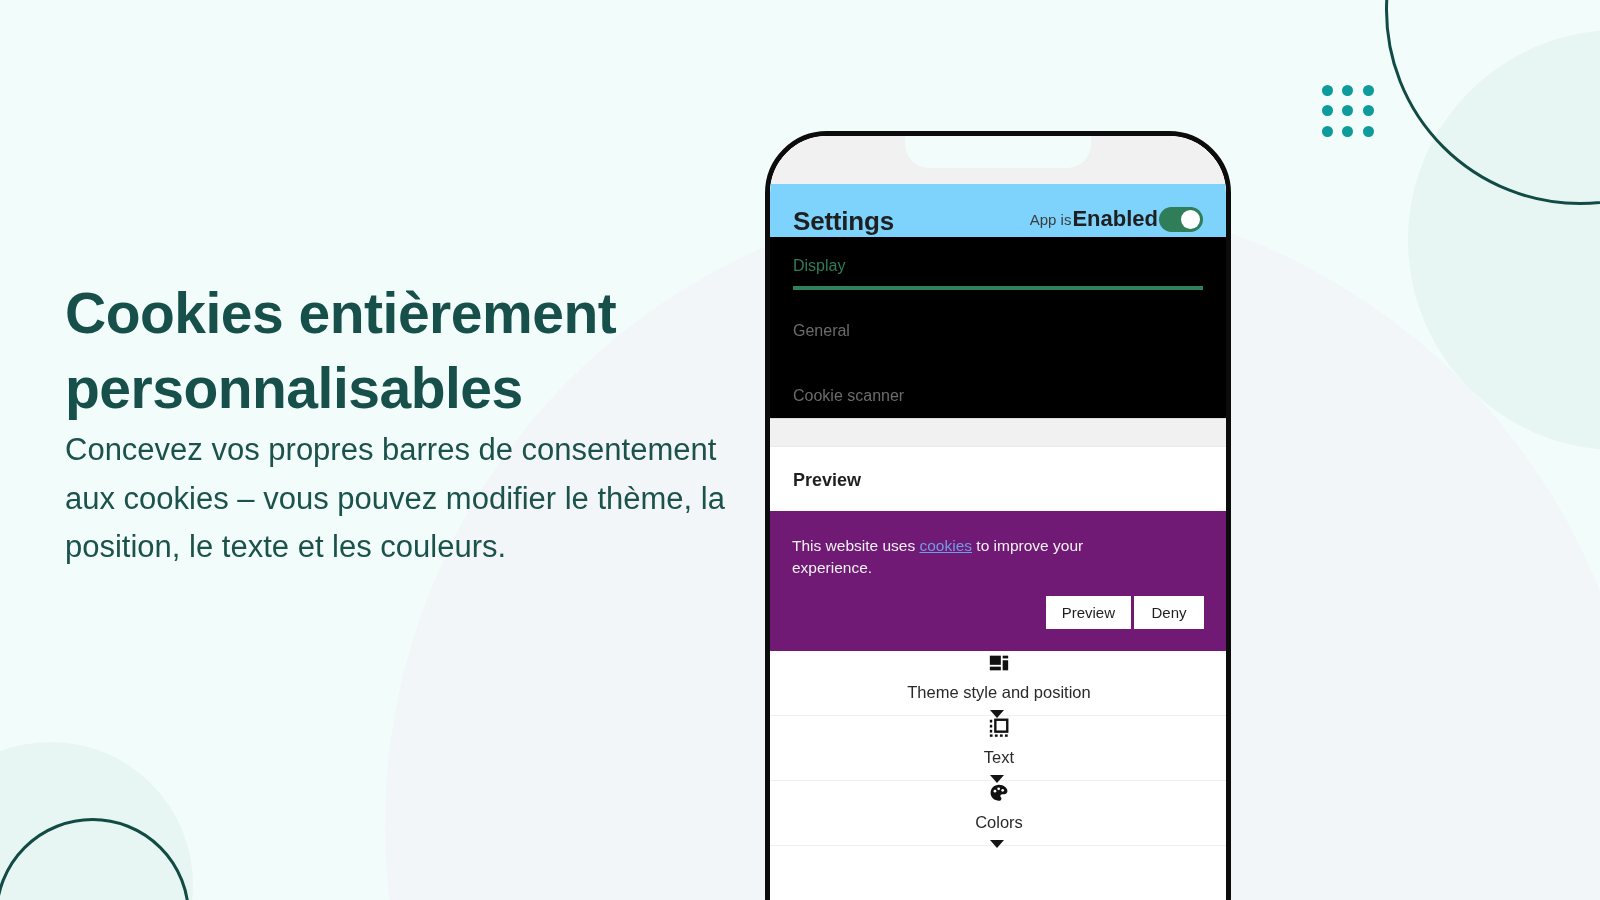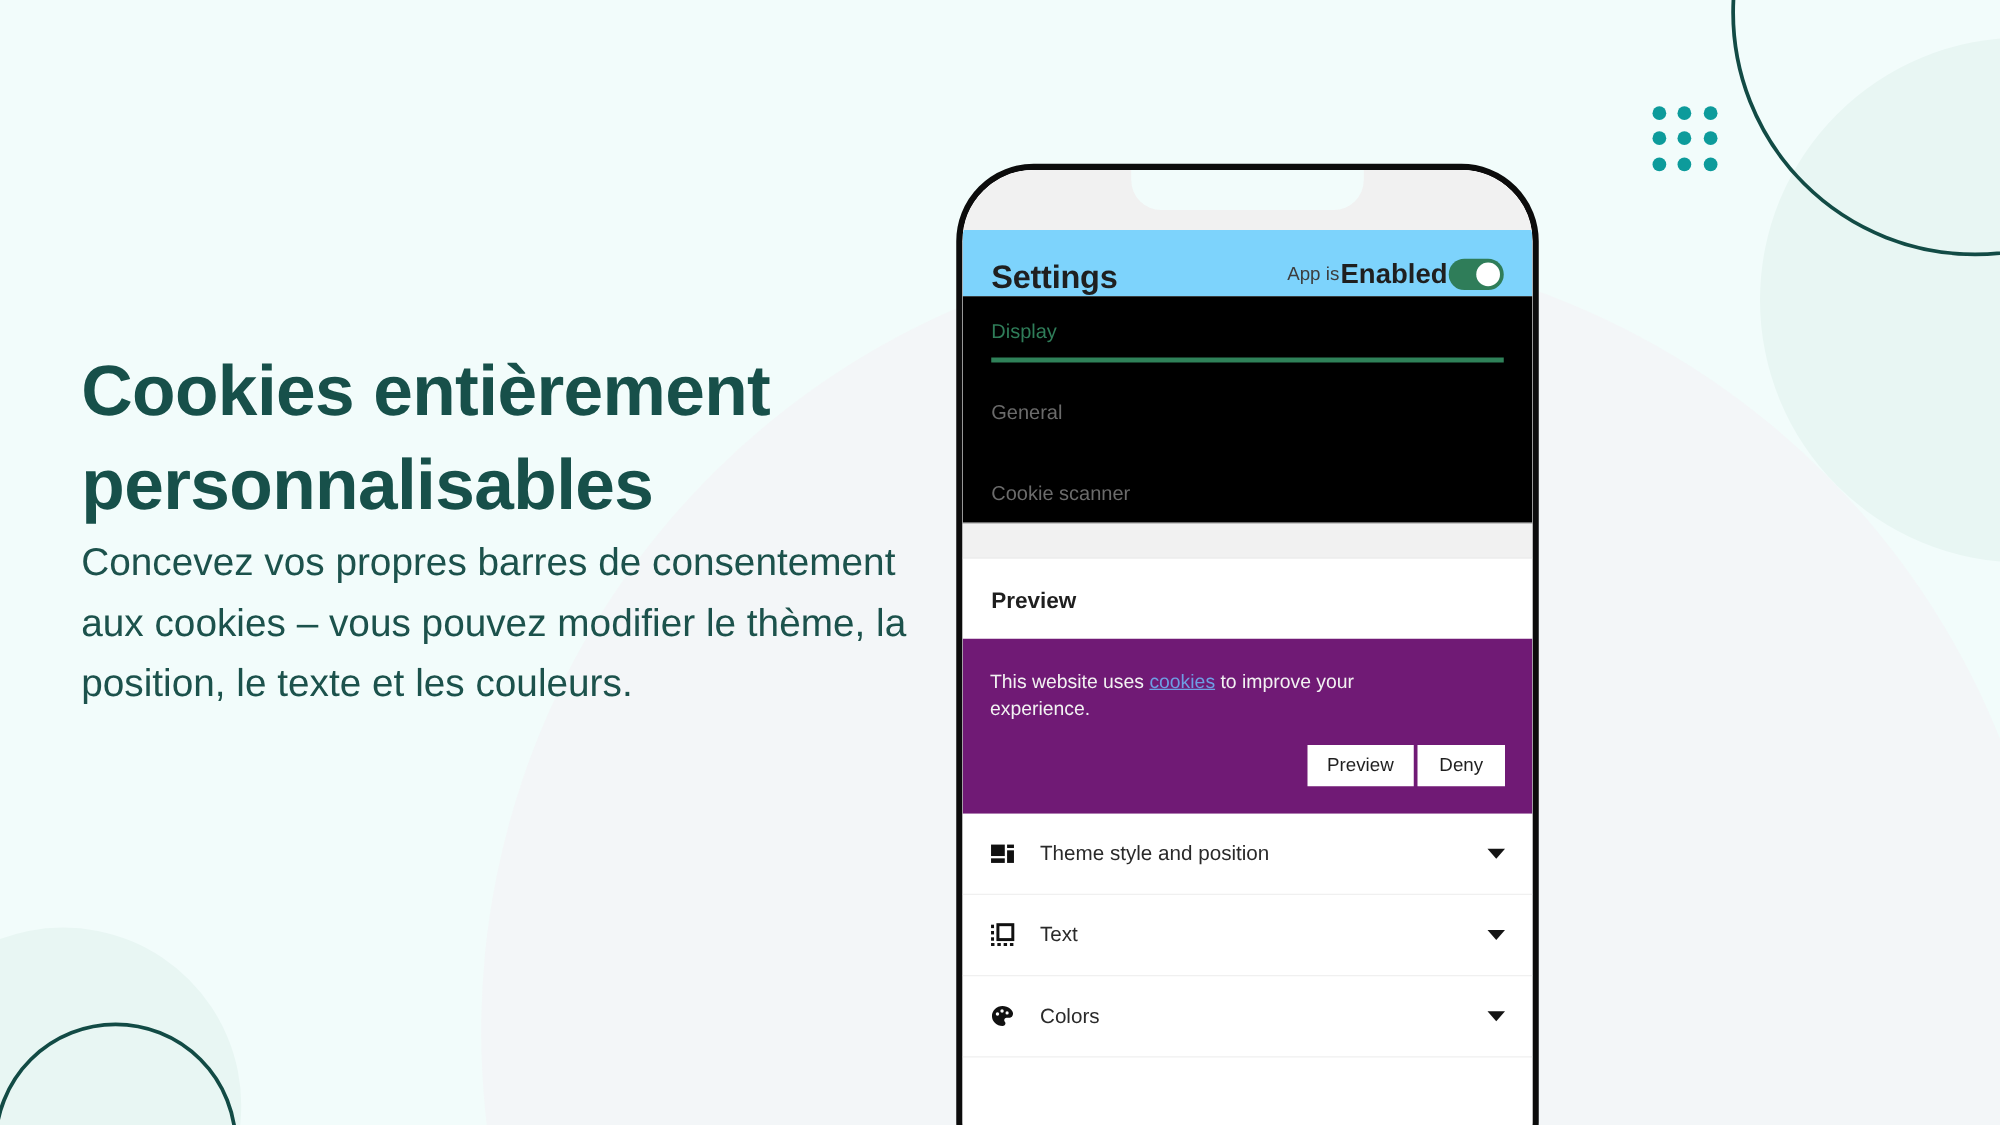--- a/index.html
+++ b/index.html
@@ -281,24 +281,25 @@
   }
 
   
   #accordion {
     background: #ffffff;
     flex: 1 1 auto;
   }
   .acc-row {
     display: flex;
     align-items: center;
-    gap: 18px;
+    gap: 8px;
     padding: 0 18px 0 20px;
     height: 65px;
     border-bottom: 1px solid #f0f0f0;
+    flex-direction: column;
   }
   .acc-icon {
     width: 24px;
     height: 24px;
     flex: 0 0 auto;
     display: flex;
     align-items: center;
     justify-content: center;
     color: #111111;
   }

